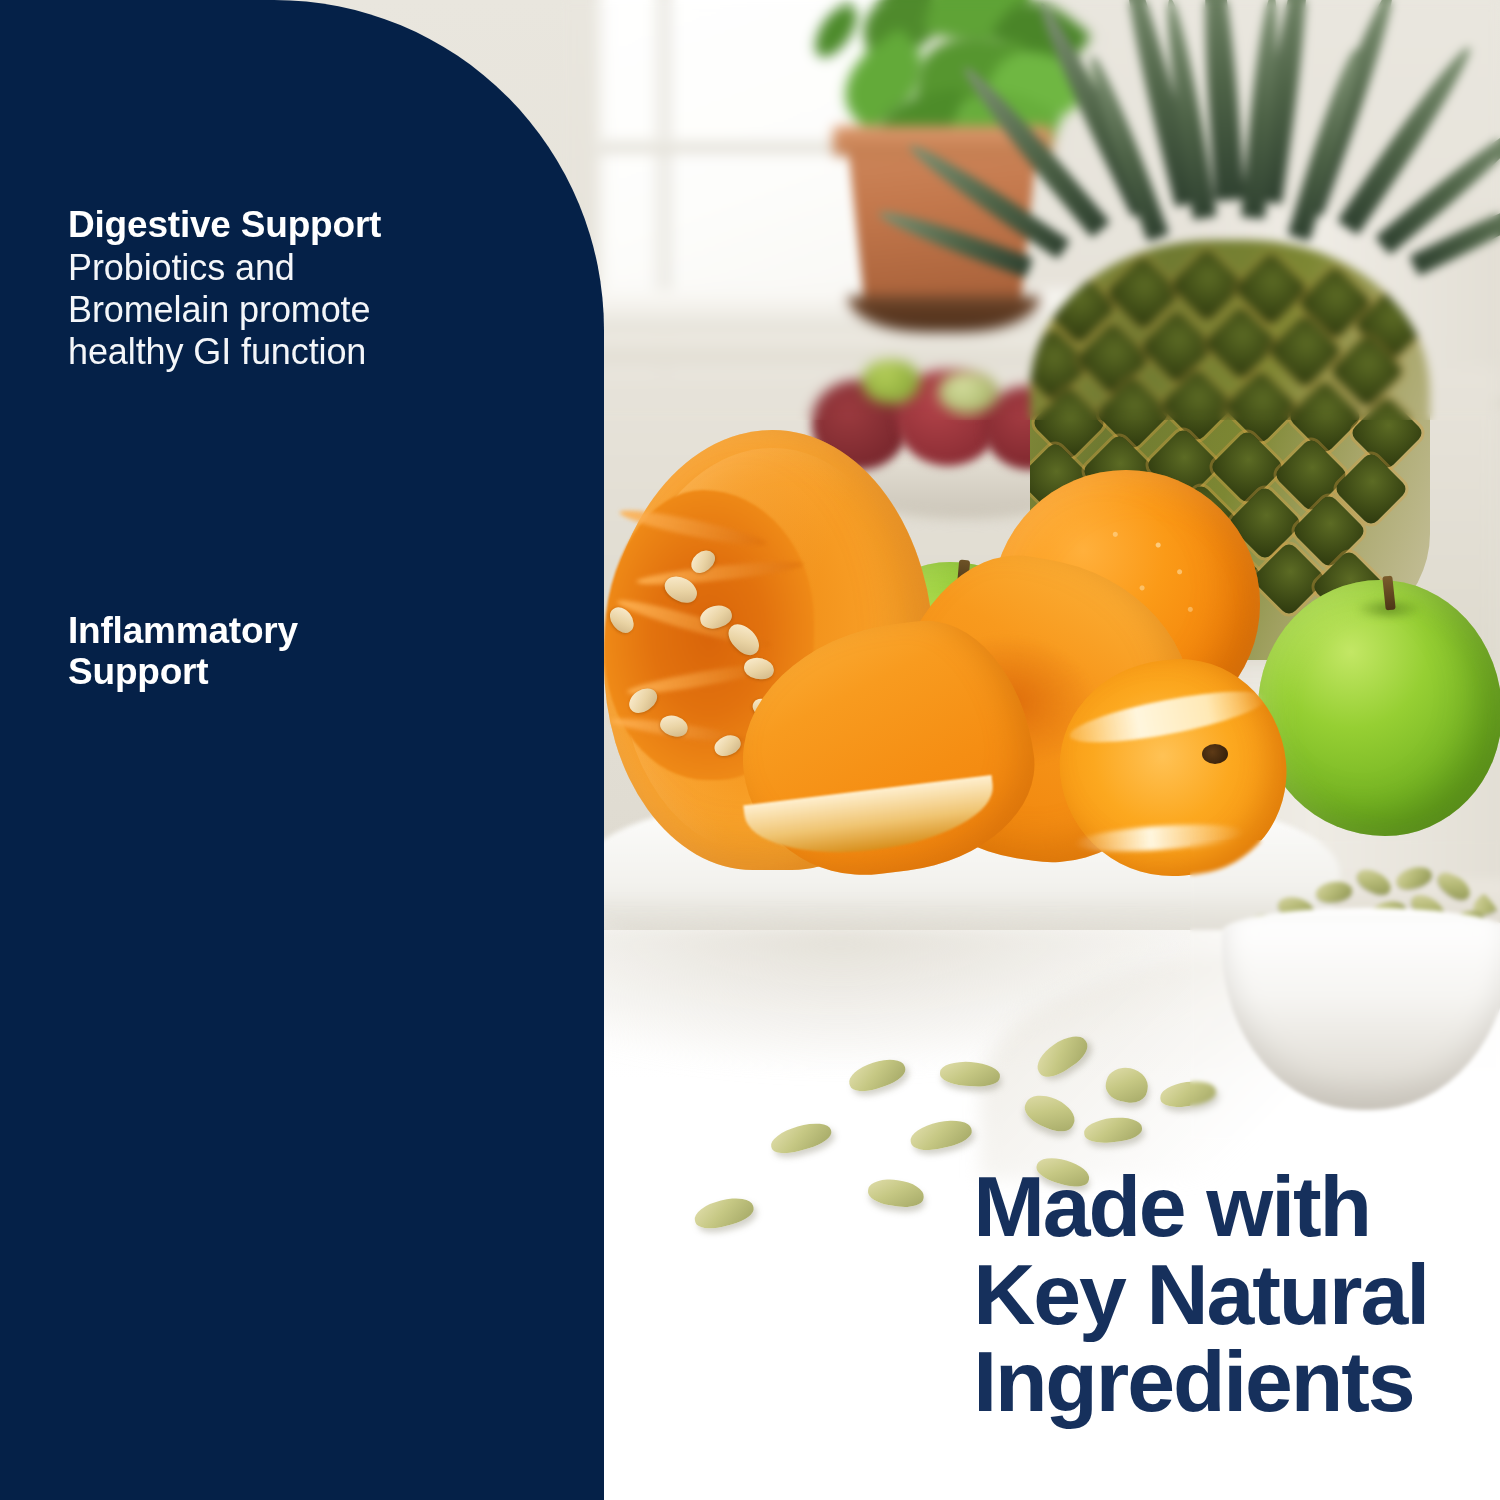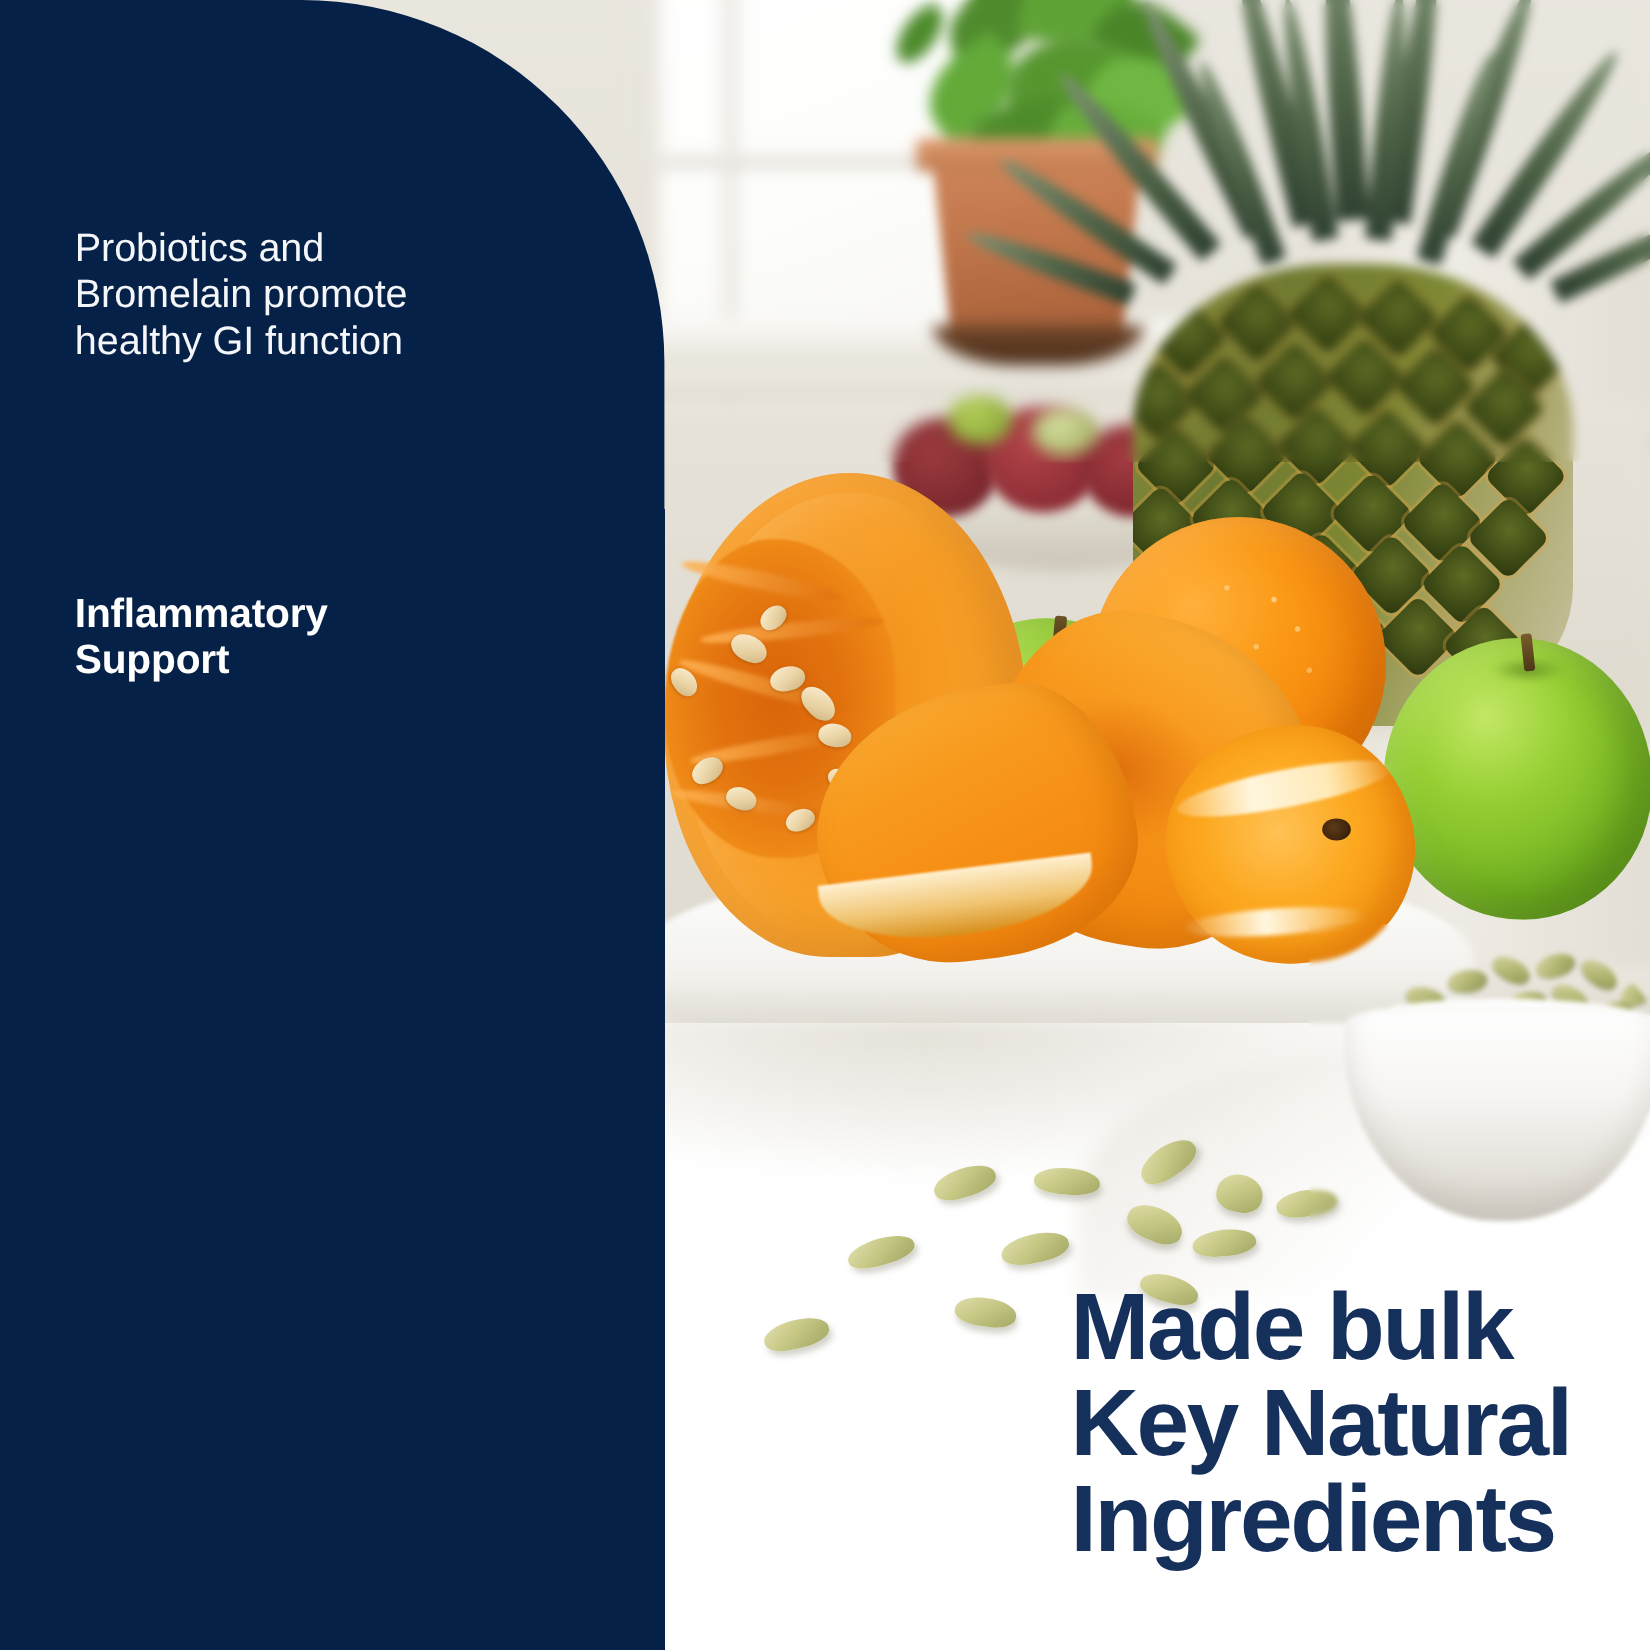--- a/index.html
+++ b/index.html
@@ -387,21 +387,21 @@
     font-size:36px;
     font-weight:400;
     line-height:1.175;
     letter-spacing:-0.1px;
     margin:0;
     white-space:pre-line;
     color:#f4f6f9;
   }
   #feature-1{ margin-top:204px; }
   #feature-2{ margin-top:118px; }
-  #feature-3{ margin-top:88px; }
+  #feature-3{ margin-top:118px; }
 
   
   .headline{
     position:absolute;
     right:72px;bottom:74px;
     z-index:7;
     text-align:left;
     color:#16305c;
     font-size:86px;
     font-weight:700;
@@ -597,33 +597,34 @@
     <div class="bowl"></div>
 
     <div class="blur-top"></div>
     <div class="blur-bowl"></div>
   </div>
 
   <div class="panel">
     <div class="panel-inner">
 
       <div class="feature" id="feature-1">
+        <h2 class="feature-title">Digestive Support</h2>
         <p class="feature-body">Probiotics and
 Bromelain promote
 healthy GI function</p>
       </div>
 
       <div class="feature" id="feature-2">
       </div>
 
       <div class="feature" id="feature-3">
         <h2 class="feature-title">Inflammatory
 Support</h2>
       </div>
 
     </div>
   </div>
 
-  <div class="headline">Made bulk
+  <div class="headline">Made with
 Key Natural
 Ingredients</div>
 
 </div>
 
 </body></html>

